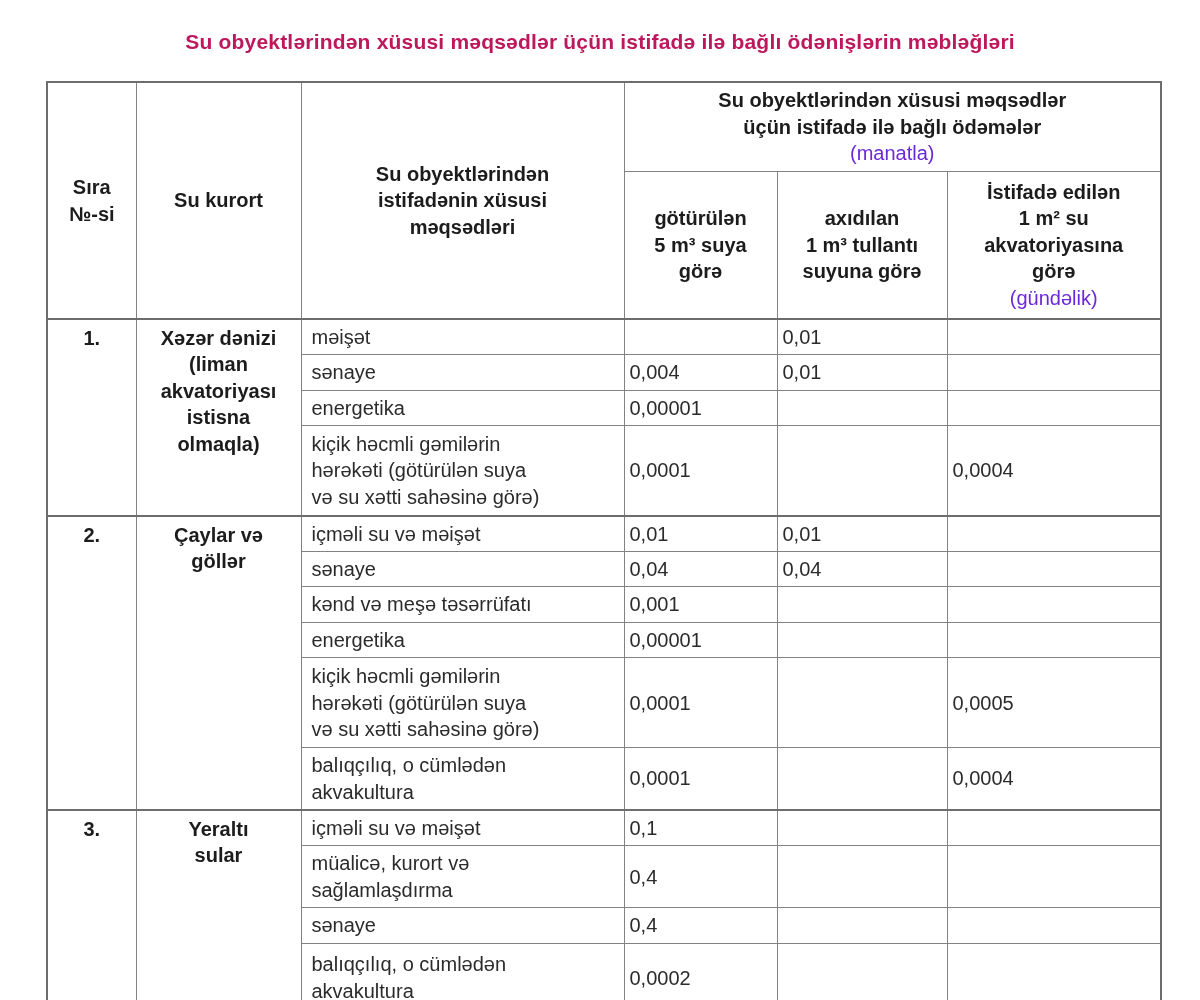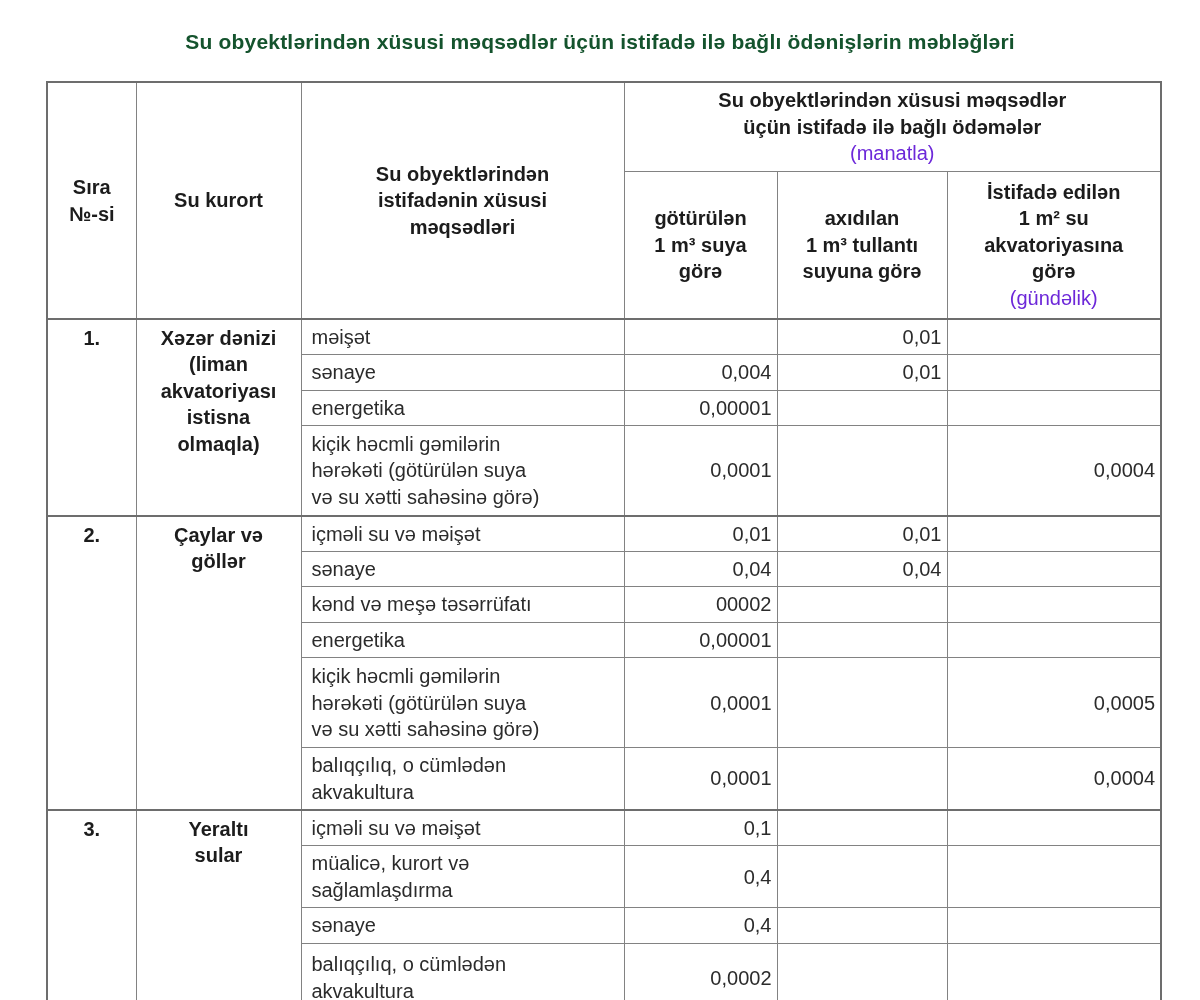--- a/index.html
+++ b/index.html
@@ -11,21 +11,21 @@
     width: 1200px;
     height: 1000px;
     font-family: "Liberation Sans", sans-serif;
     color: #2b2b2b;
     overflow: hidden;
   }
   .page { width: 1200px; }
   .title {
     font-size: 21px;
     font-weight: bold;
-    color: #14532d;
+    color: #be185d;
     text-align: center;
     margin: 30px 40px 27px 40px;
     letter-spacing: 0.2px;
   }
   table.tbl {
     border-collapse: collapse;
     table-layout: fixed;
     width: 1114px;
     margin-left: 46px;
     border: 2px solid #6d6d6d;
@@ -54,21 +54,21 @@
     vertical-align: top;
     padding-top: 5px;
   }
   td.purpose {
     text-align: left;
     vertical-align: middle;
     padding-left: 10px;
     padding-right: 8px;
   }
   td.val {
-    text-align: right;
+    text-align: left;
     vertical-align: middle;
   }
   thead tr.h1 th { height: 80px; }
   thead tr.h2 th { height: 138px; }
   tbody tr.sec > td { border-top: 2px solid #6d6d6d; }
   tbody tr { height: 32px; }
   tbody tr.tall3 { height: 90px; }
   tbody tr.tall2 { height: 60px; }
   tbody tr.tall2b { height: 70px; }
 </style>
@@ -97,21 +97,21 @@
 istifadənin xüsusi
 məqsədləri</th>
         <th colspan="3">
           <span class="blk pre">Su obyektlərindən xüsusi məqsədlər
 üçün istifadə ilə bağlı ödəmələr</span>
           <span class="blk norm">(manatla)</span>
         </th>
       </tr>
       <tr class="h2">
         <th class="pre">götürülən
-1 m³ suya
+5 m³ suya
 görə</th>
         <th class="pre">axıdılan
 1 m³ tullantı
 suyuna görə</th>
         <th>
           <span class="blk pre">İstifadə edilən
 1 m² su
 akvatoriyasına
 görə</span>
           <span class="blk norm">(gündəlik)</span>
@@ -163,21 +163,21 @@
         <td class="val"></td>
       </tr>
       <tr>
         <td class="purpose pre">sənaye</td>
         <td class="val">0,04</td>
         <td class="val">0,04</td>
         <td class="val"></td>
       </tr>
       <tr>
         <td class="purpose pre">kənd və meşə təsərrüfatı</td>
-        <td class="val">00002</td>
+        <td class="val">0,001</td>
         <td class="val"></td>
         <td class="val"></td>
       </tr>
       <tr>
         <td class="purpose pre">energetika</td>
         <td class="val">0,00001</td>
         <td class="val"></td>
         <td class="val"></td>
       </tr>
       <tr class="tall3">

